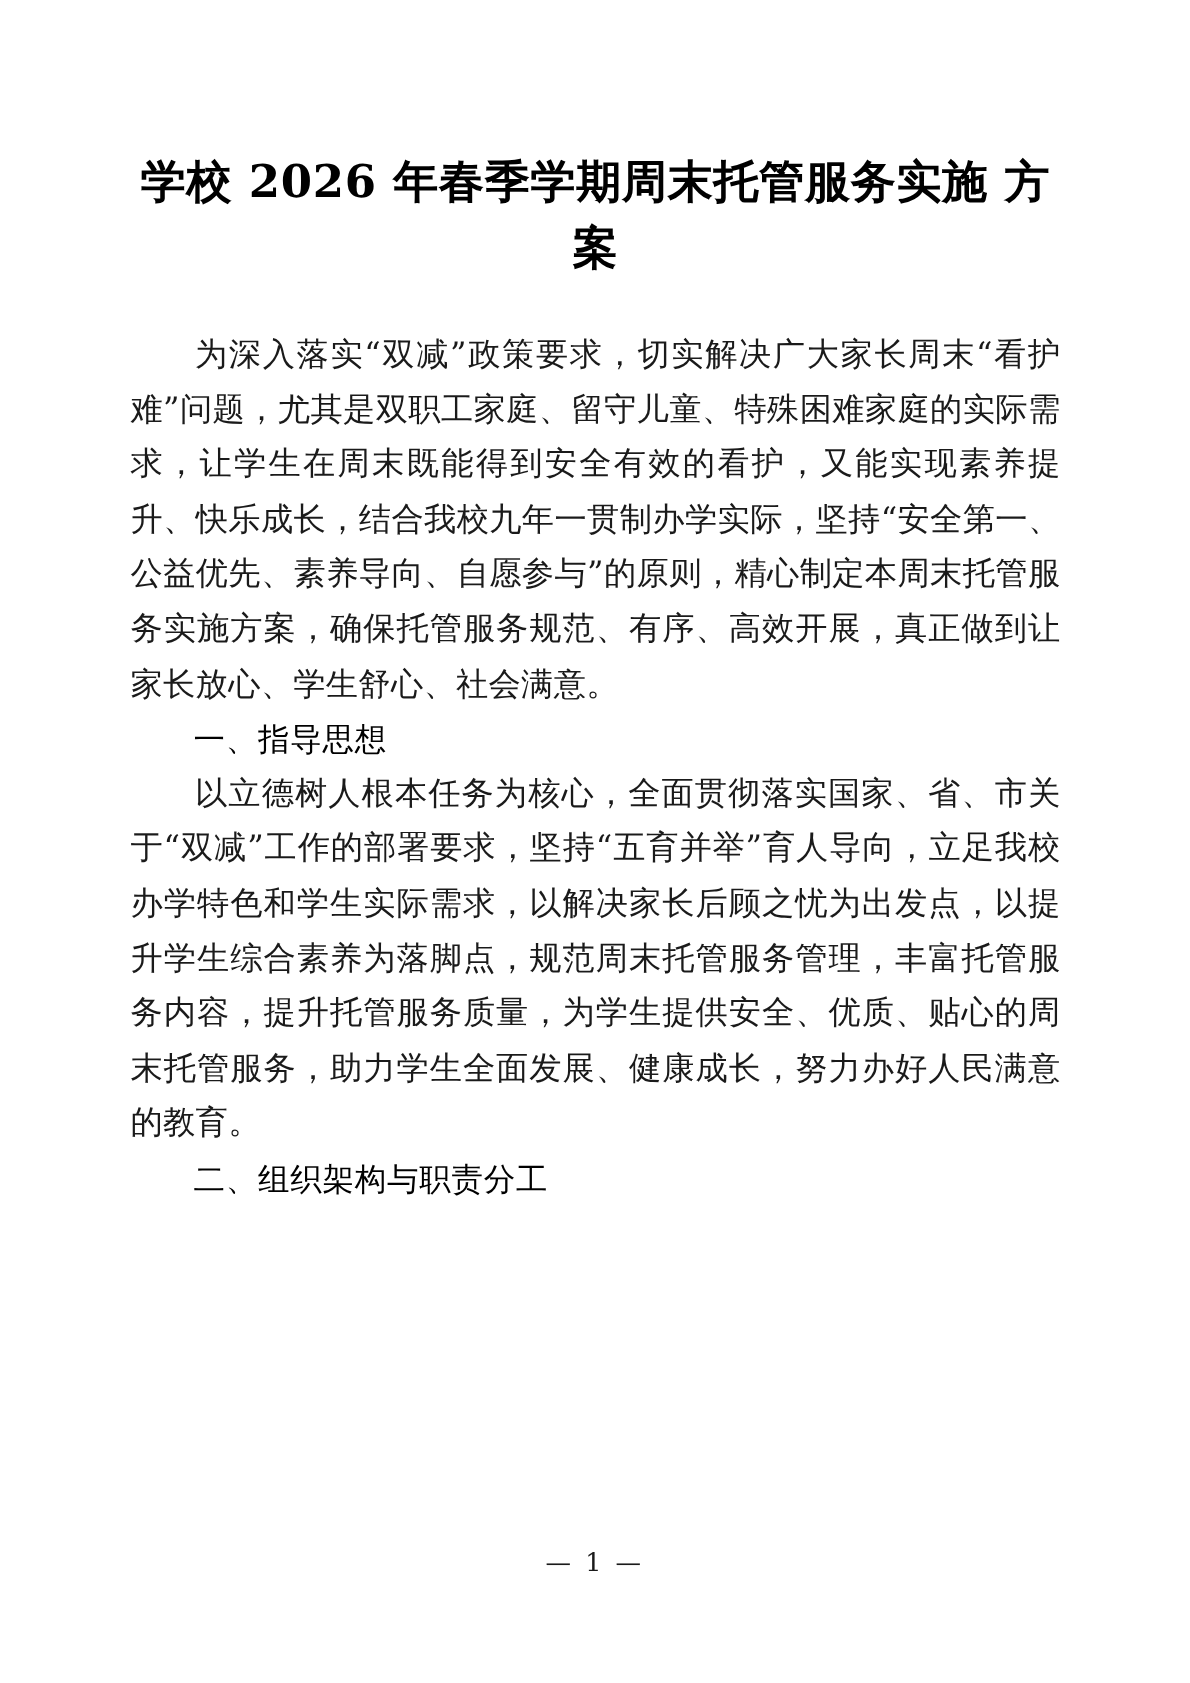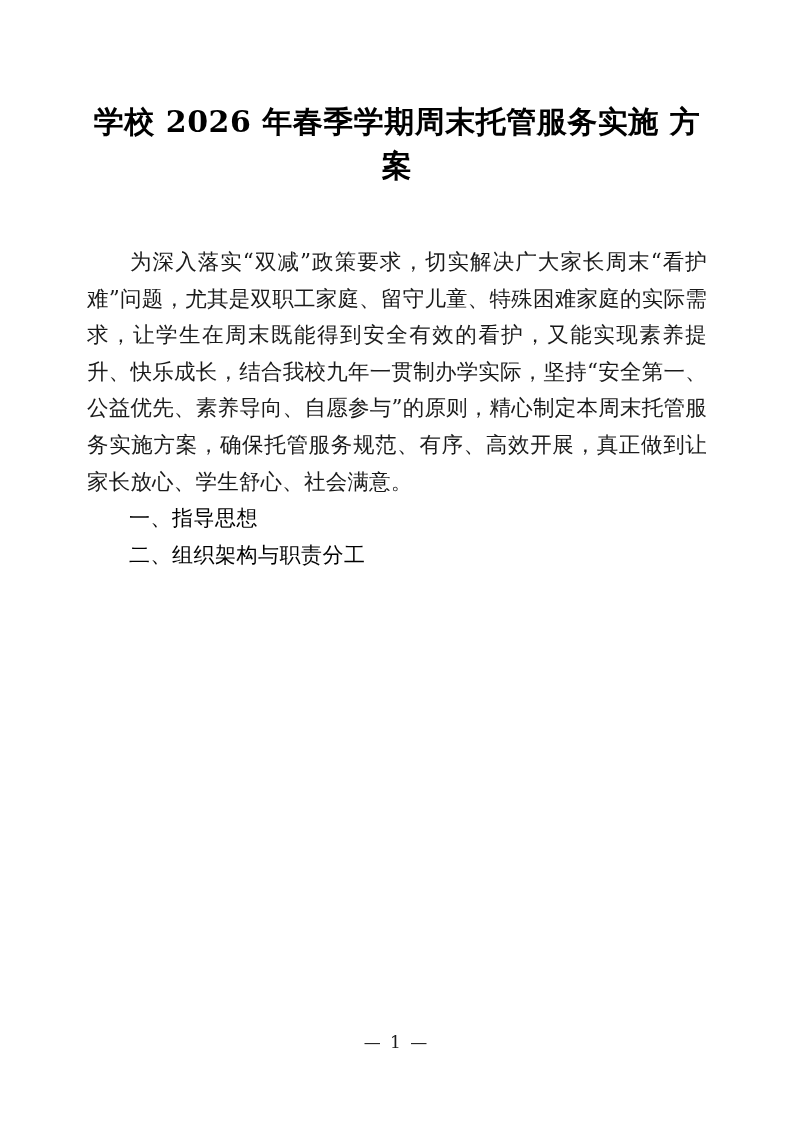--- a/index.html
+++ b/index.html
@@ -49,21 +49,21 @@
     font-size: 21.5px;
     line-height: 36.6px;
     text-align: justify;
     text-justify: inter-ideograph;
     text-indent: 2em;
     color: #1a1a1a;
     letter-spacing: 0.2px;
   }
 
   .para.first-para {
-    margin-top: 56px;
+    margin-top: 31px;
   }
 
   
   .heading {
     margin: 0;
     font-family: "DejaVu Sans", "Liberation Sans", sans-serif;
     font-weight: normal;
     font-size: 21px;
     line-height: 36.6px;
     text-indent: 2em;
@@ -94,20 +94,21 @@
     <h1 class="doc-title">
       <span>学校 2026 年春季学期周末托管服务实施</span>
       <span>方案</span>
     </h1>
 
     <p class="para first-para">为深入落实“双减”政策要求，切实解决广大家长周末“看护难”问题，尤其是双职工家庭、留守儿童、特殊困难家庭的实际需求，让学生在周末既能得到安全有效的看护，又能实现素养提升、快乐成长，结合我校九年一贯制办学实际，坚持“安全第一、公益优先、素养导向、自愿参与”的原则，精心制定本周末托管服务实施方案，确保托管服务规范、有序、高效开展，真正做到让家长放心、学生舒心、社会满意。</p>
 
 
     <h2 class="heading">一、指导思想</h2>
 
+    <p class="para">以立德树人根本任务为核心，全面贯彻落实国家、省、市关于“双减”工作的部署要求，坚持“五育并举”育人导向，立足我校办学特色和学生实际需求，以解决家长后顾之忧为出发点，以提升学生综合素养为落脚点，规范周末托管服务管理，丰富托管服务内容，提升托管服务质量，为学生提供安全、优质、贴心的周末托管服务，助力学生全面发展、健康成长，努力办好人民满意的教育。</p>
 
     <h2 class="heading">二、组织架构与职责分工</h2>
 
   </div>
 
   <div class="page-footer">— 1 —</div>
 
 </div>
 
 </body></html>

